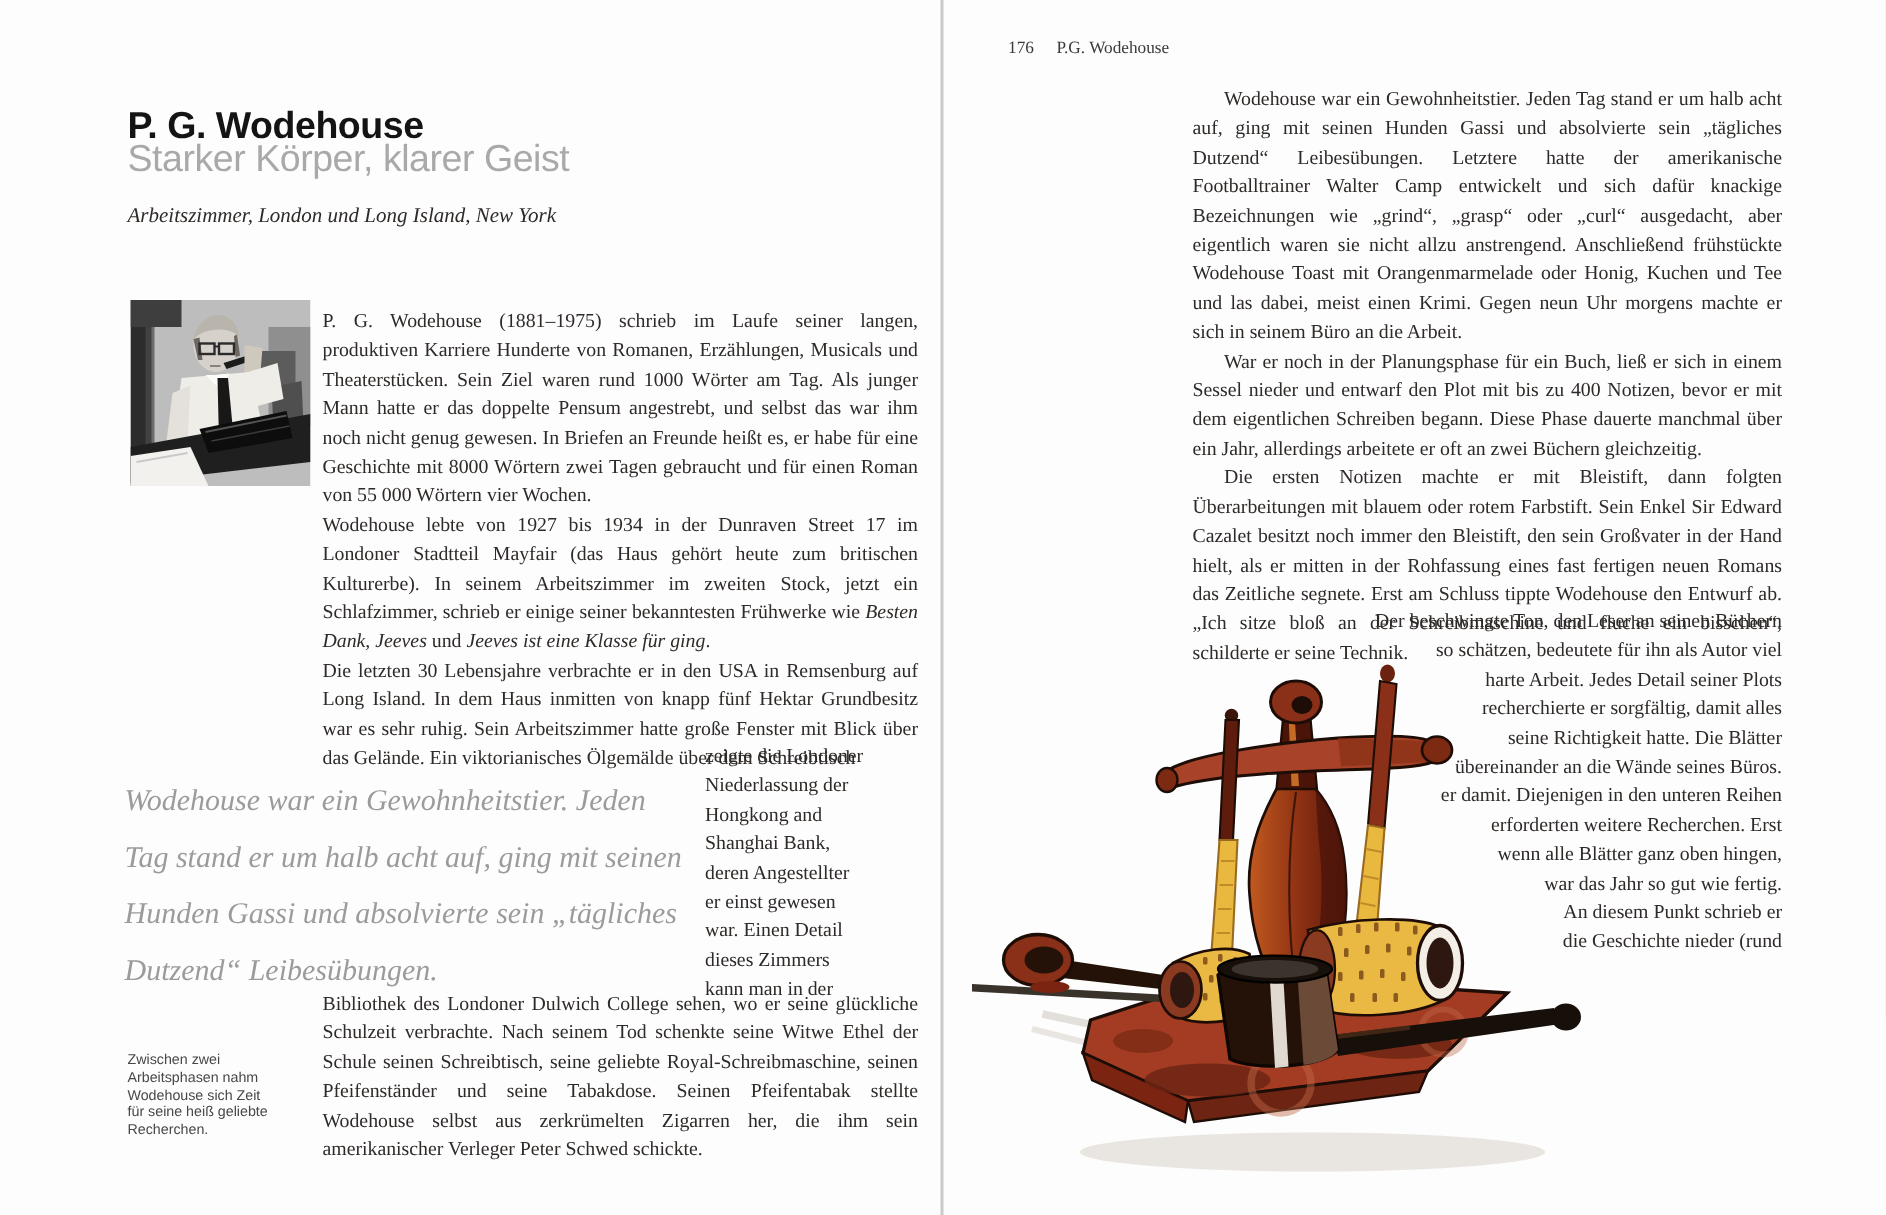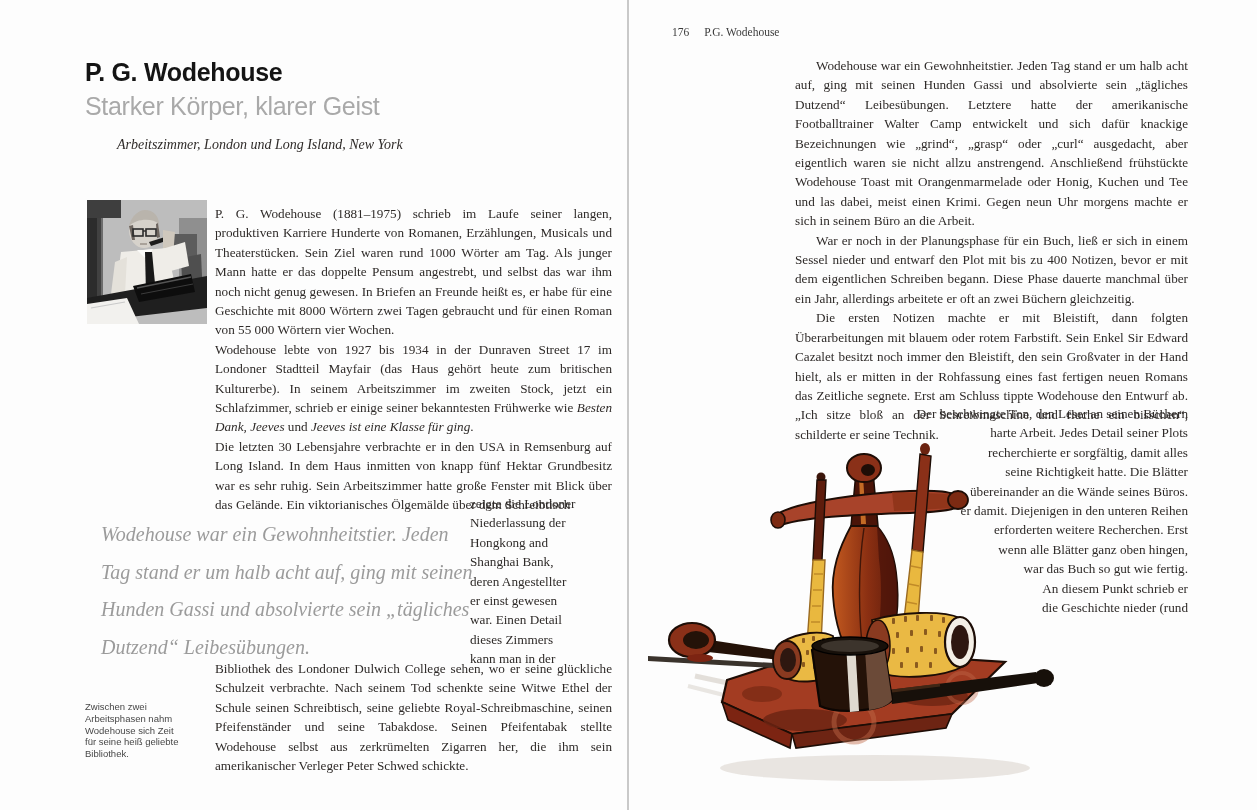--- a/index.html
+++ b/index.html
@@ -3,33 +3,33 @@
 <meta charset="utf-8">
 <style>
   html,body{margin:0;padding:0;background:#e8e8e8;}
   .spread{
     position:relative;width:1257px;height:810px;background:#fdfdfd;
     font-family:"Liberation Serif","DejaVu Serif",serif;color:#2e2a28;overflow:hidden;
   }
   .abs{position:absolute;}
   .gutter{left:627px;top:0;width:2px;height:810px;background:#c9c9c9;}
   
-  .title{left:85px;top:58px;font-family:"Liberation Sans","DejaVu Sans",sans-serif;
+  .title{left:85px;top:70px;font-family:"Liberation Sans","DejaVu Sans",sans-serif;
          font-weight:700;font-size:25px;letter-spacing:-0.3px;color:#141414;}
   .subtitle{left:85px;top:92px;font-family:"Liberation Sans","DejaVu Sans",sans-serif;
          font-weight:400;font-size:25px;letter-spacing:-0.3px;color:#a9a9a9;}
-  .location{left:85px;top:137px;font-style:italic;font-size:14px;color:#2e2a28;margin-left:32px;}
+  .location{left:85px;top:137px;font-style:italic;font-size:14px;color:#2e2a28;}
   
   .bodycol{font-size:13.2px;line-height:19.4px;text-align:justify;}
   .bodycol p{margin:0;}
   .bodycol p.indent{text-indent:21px;}
   .col-left{left:215px;top:204px;width:397px;}
   .narrowcol{left:470px;top:494px;width:141px;font-size:13.2px;line-height:19.4px;}
   .contpara{left:215px;top:659px;width:397px;}
-  .pullquote{left:101px;top:516px;width:390px;font-style:italic;font-size:20px;
+  .pullquote{left:83px;top:516px;width:390px;font-style:italic;font-size:20px;
              line-height:37.5px;color:#9b9b9b;}
   .caption{left:85px;top:701px;width:132px;font-family:"Liberation Sans","DejaVu Sans",sans-serif;
            font-size:9.5px;line-height:11.8px;color:#474747;}
   
   .runhead{left:672px;top:26px;font-size:11.5px;color:#3a3a3a;display:flex;gap:15px;}
   .col-right{left:795px;top:56px;width:393px;}
   .wrapcol{left:850px;top:404px;width:338px;font-size:13.2px;line-height:19.4px;text-align:right;}
   .photo{left:87px;top:200px;width:120px;height:124px;}
   .illu{left:640px;top:428px;width:432px;height:370px;}
   em{font-style:italic;}
@@ -109,44 +109,45 @@
       <div>Tag stand er um halb acht auf, ging mit seinen</div>
       <div>Hunden Gassi und absolvierte sein „tägliches</div>
       <div>Dutzend“ Leibesübungen.</div>
     </div>
 
   <div class="abs caption">
       <div>Zwischen zwei</div>
       <div>Arbeitsphasen nahm</div>
       <div>Wodehouse sich Zeit</div>
       <div>für seine heiß geliebte</div>
-      <div>Bibliothek.</div>
+      <div>Recherchen.</div>
     </div>
 
   <div class="abs runhead">
     <span>176</span>
     <span>P.G. Wodehouse</span>
   </div>
 
   <div class="abs bodycol col-right">
       <p class="para indent">Wodehouse war ein Gewohnheitstier. Jeden Tag stand er um halb acht auf, ging mit seinen Hunden Gassi und absolvierte sein „tägliches Dutzend“ Leibesübungen. Letztere hatte der amerikanische Footballtrainer Walter Camp entwickelt und sich dafür knackige Bezeichnungen wie „grind“, „grasp“ oder „curl“ ausgedacht, aber eigentlich waren sie nicht allzu anstrengend. Anschließend frühstückte Wodehouse Toast mit Orangenmarmelade oder Honig, Kuchen und Tee und las dabei, meist einen Krimi. Gegen neun Uhr morgens machte er sich in seinem Büro an die Arbeit.</p>
       <p class="para indent">War er noch in der Planungsphase für ein Buch, ließ er sich in einem Sessel nieder und entwarf den Plot mit bis zu 400 Notizen, bevor er mit dem eigentlichen Schreiben begann. Diese Phase dauerte manchmal über ein Jahr, allerdings arbeitete er oft an zwei Büchern gleichzeitig.</p>
       <p class="para indent">Die ersten Notizen machte er mit Bleistift, dann folgten Überarbeitungen mit blauem oder rotem Farbstift. Sein Enkel Sir Edward Cazalet besitzt noch immer den Bleistift, den sein Großvater in der Hand hielt, als er mitten in der Rohfassung eines fast fertigen neuen Romans das Zeitliche segnete. Erst am Schluss tippte Wodehouse den Entwurf ab. „Ich sitze bloß an der Schreibmaschine und fluche ein bisschen“, schilderte er seine Technik.</p>
     </div>
 
   <div class="abs wrapcol">
       <div>Der beschwingte Ton, den Leser an seinen Büchern</div>
+      <div>so schätzen, bedeutete für ihn als Autor viel</div>
       <div>harte Arbeit. Jedes Detail seiner Plots</div>
       <div>recherchierte er sorgfältig, damit alles</div>
       <div>seine Richtigkeit hatte. Die Blätter</div>
       <div>übereinander an die Wände seines Büros.</div>
       <div>er damit. Diejenigen in den unteren Reihen</div>
       <div>erforderten weitere Recherchen. Erst</div>
       <div>wenn alle Blätter ganz oben hingen,</div>
-      <div>war das Buch so gut wie fertig.</div>
+      <div>war das Jahr so gut wie fertig.</div>
       <div>An diesem Punkt schrieb er</div>
       <div>die Geschichte nieder (rund</div>
     </div>
 
   <svg class="abs illu" viewBox="0 0 432 370" aria-hidden="true">
 
     <ellipse cx="235" cy="340" rx="155" ry="13" fill="#e3dfda" opacity="0.8"></ellipse>
     <path d="M55,248 L195,278" stroke="#cdc6bd" stroke-width="5" opacity="0.55" fill="none"></path>
     <path d="M48,258 L175,290" stroke="#d6d0c8" stroke-width="4" opacity="0.5" fill="none"></path>
     <path d="M150,236 L330,250" stroke="#d9d3cb" stroke-width="4" opacity="0.45" fill="none"></path>

